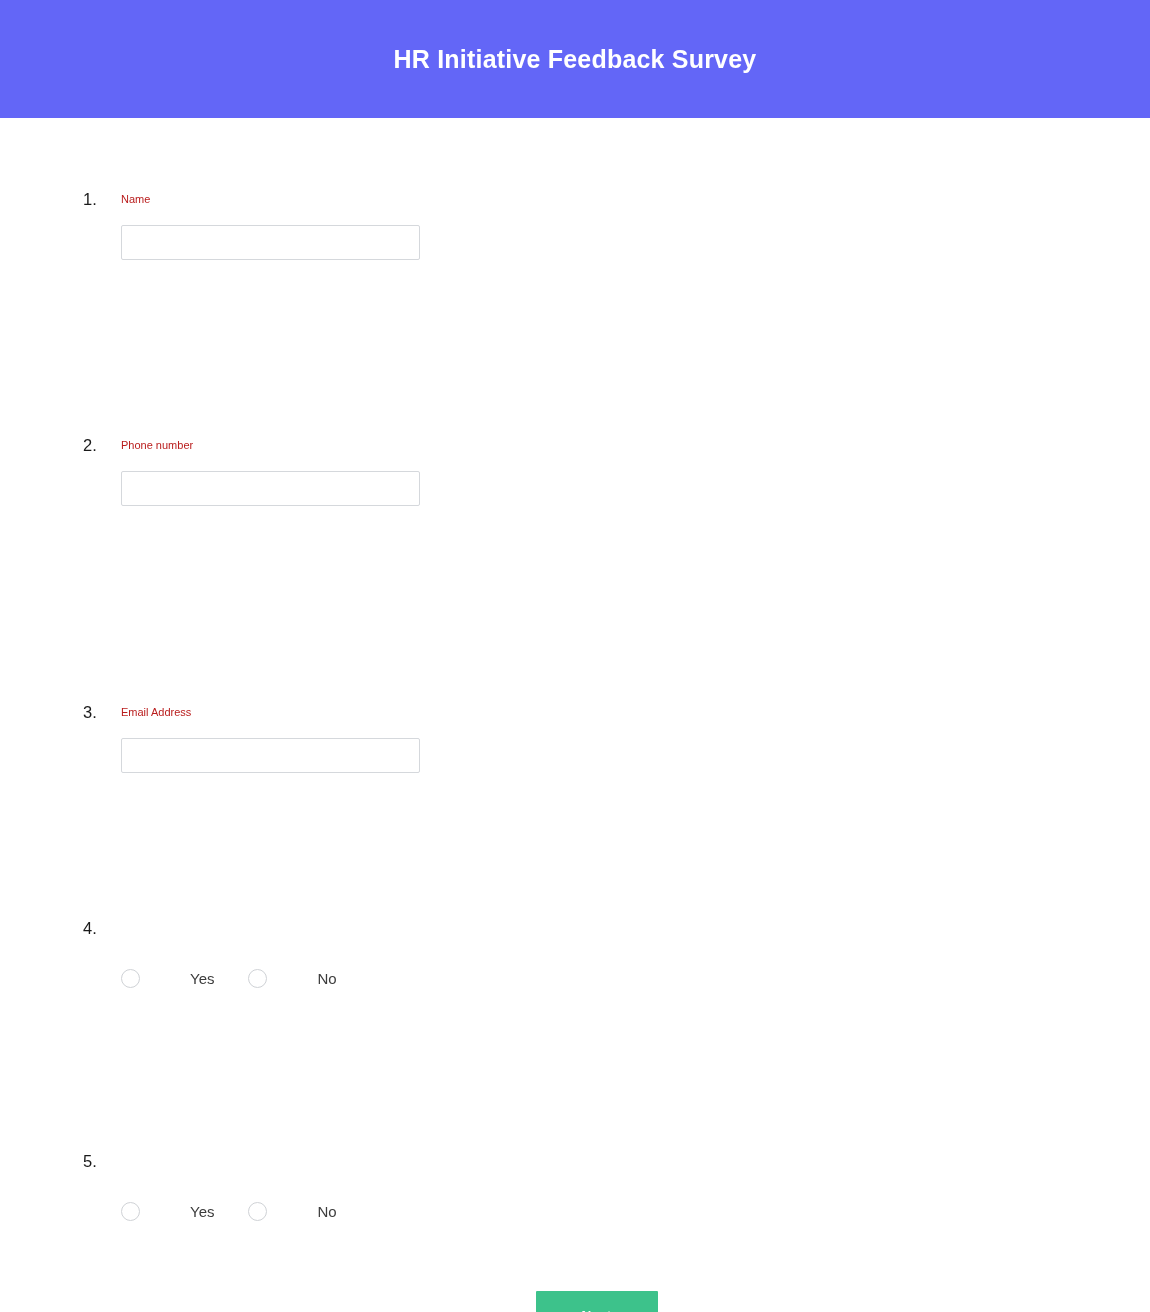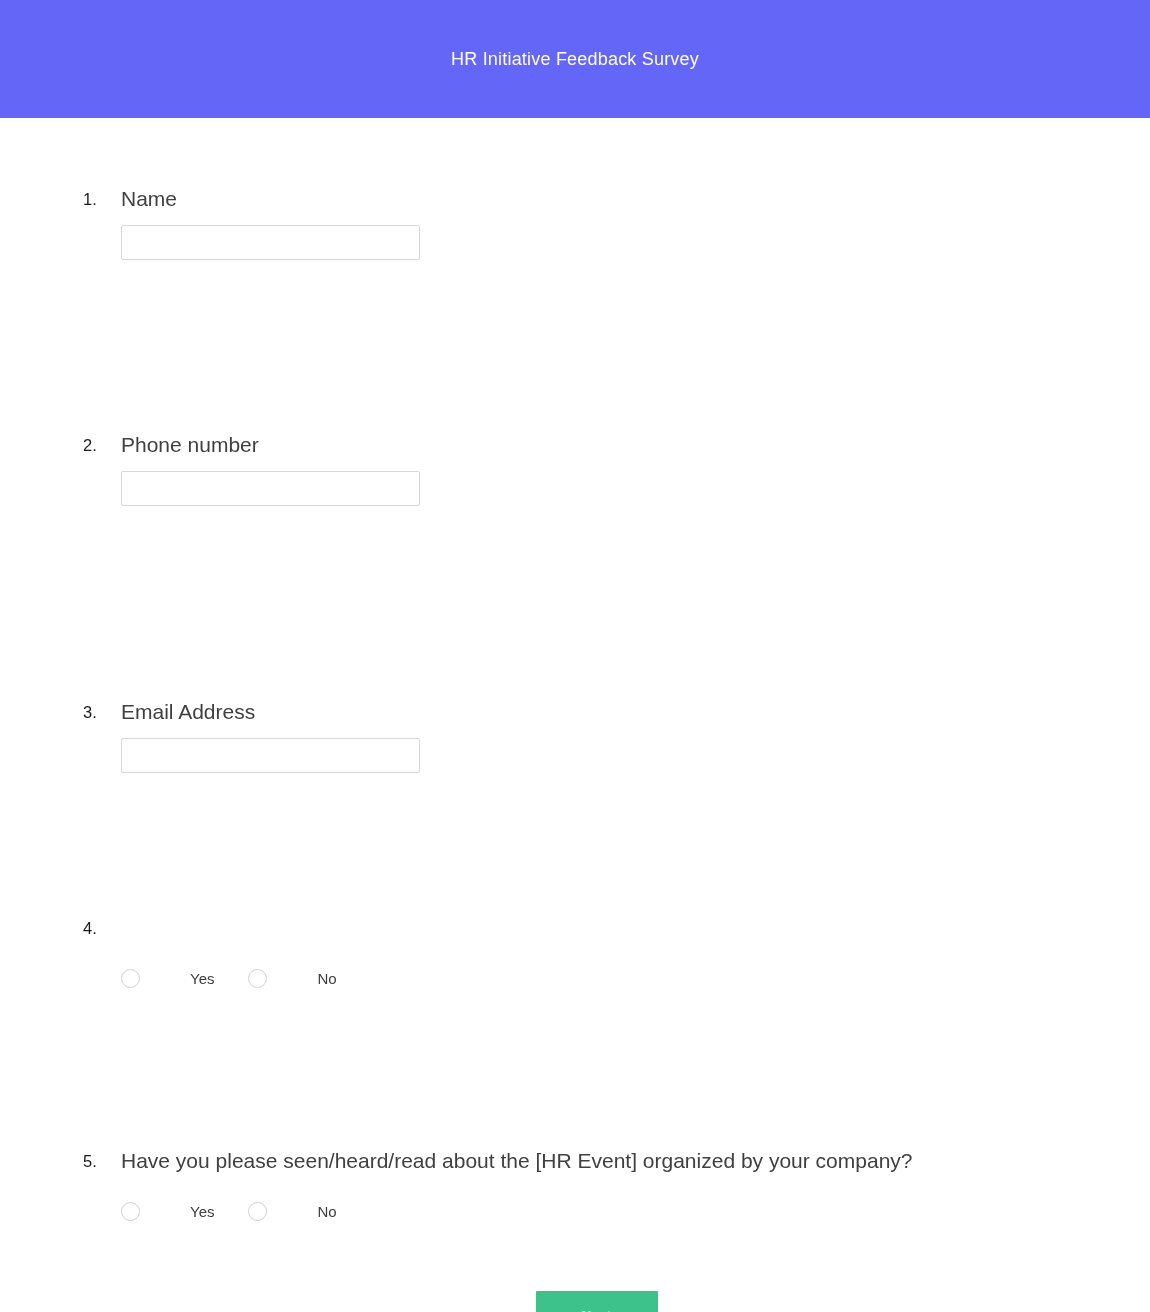--- a/index.html
+++ b/index.html
@@ -26,22 +26,22 @@
   .survey-header {
     height: 118px;
     background: #6366f7;
     display: flex;
     align-items: center;
     justify-content: center;
     flex: 0 0 auto;
   }
   .survey-title {
     color: #ffffff;
-    font-size: 18px;
-    font-weight: 400;
+    font-size: 25px;
+    font-weight: 700;
     letter-spacing: 0.2px;
     line-height: 1;
   }
 
   
   .survey-body {
     flex: 1 1 auto;
     background: #ffffff;
     padding: 0;
     position: relative;
@@ -65,22 +65,22 @@
     align-items: flex-start;
   }
   .q-number {
     width: 38px;
     flex: 0 0 38px;
     font-size: 16.5px;
     color: #1a1a1a;
     line-height: 22px;
   }
   .q-text {
-    font-size: 21px;
-    color: #404040;
+    font-size: 11px;
+    color: #b91c1c;
     line-height: 22px;
   }
 
   .answer-area {
     margin-left: 38px;
     margin-top: 15px;
   }
   .text-input {
     width: 299px;
     height: 35px;
@@ -203,21 +203,20 @@
             <span class="radio-circle"></span>
             <span class="radio-label">No</span>
           </div>
         </div>
       </div>
       <div class="q-spacer-4"></div>
 
       <div class="question-block">
         <div class="question-row">
           <span class="q-number">5.</span>
-          <span class="q-text">Have you please seen/heard/read about the [HR Event] organized by your company?</span>
         </div>
         <div class="radio-group">
           <div class="radio-option">
             <span class="radio-circle"></span>
             <span class="radio-label">Yes</span>
           </div>
           <div class="radio-option">
             <span class="radio-circle"></span>
             <span class="radio-label">No</span>
           </div>

